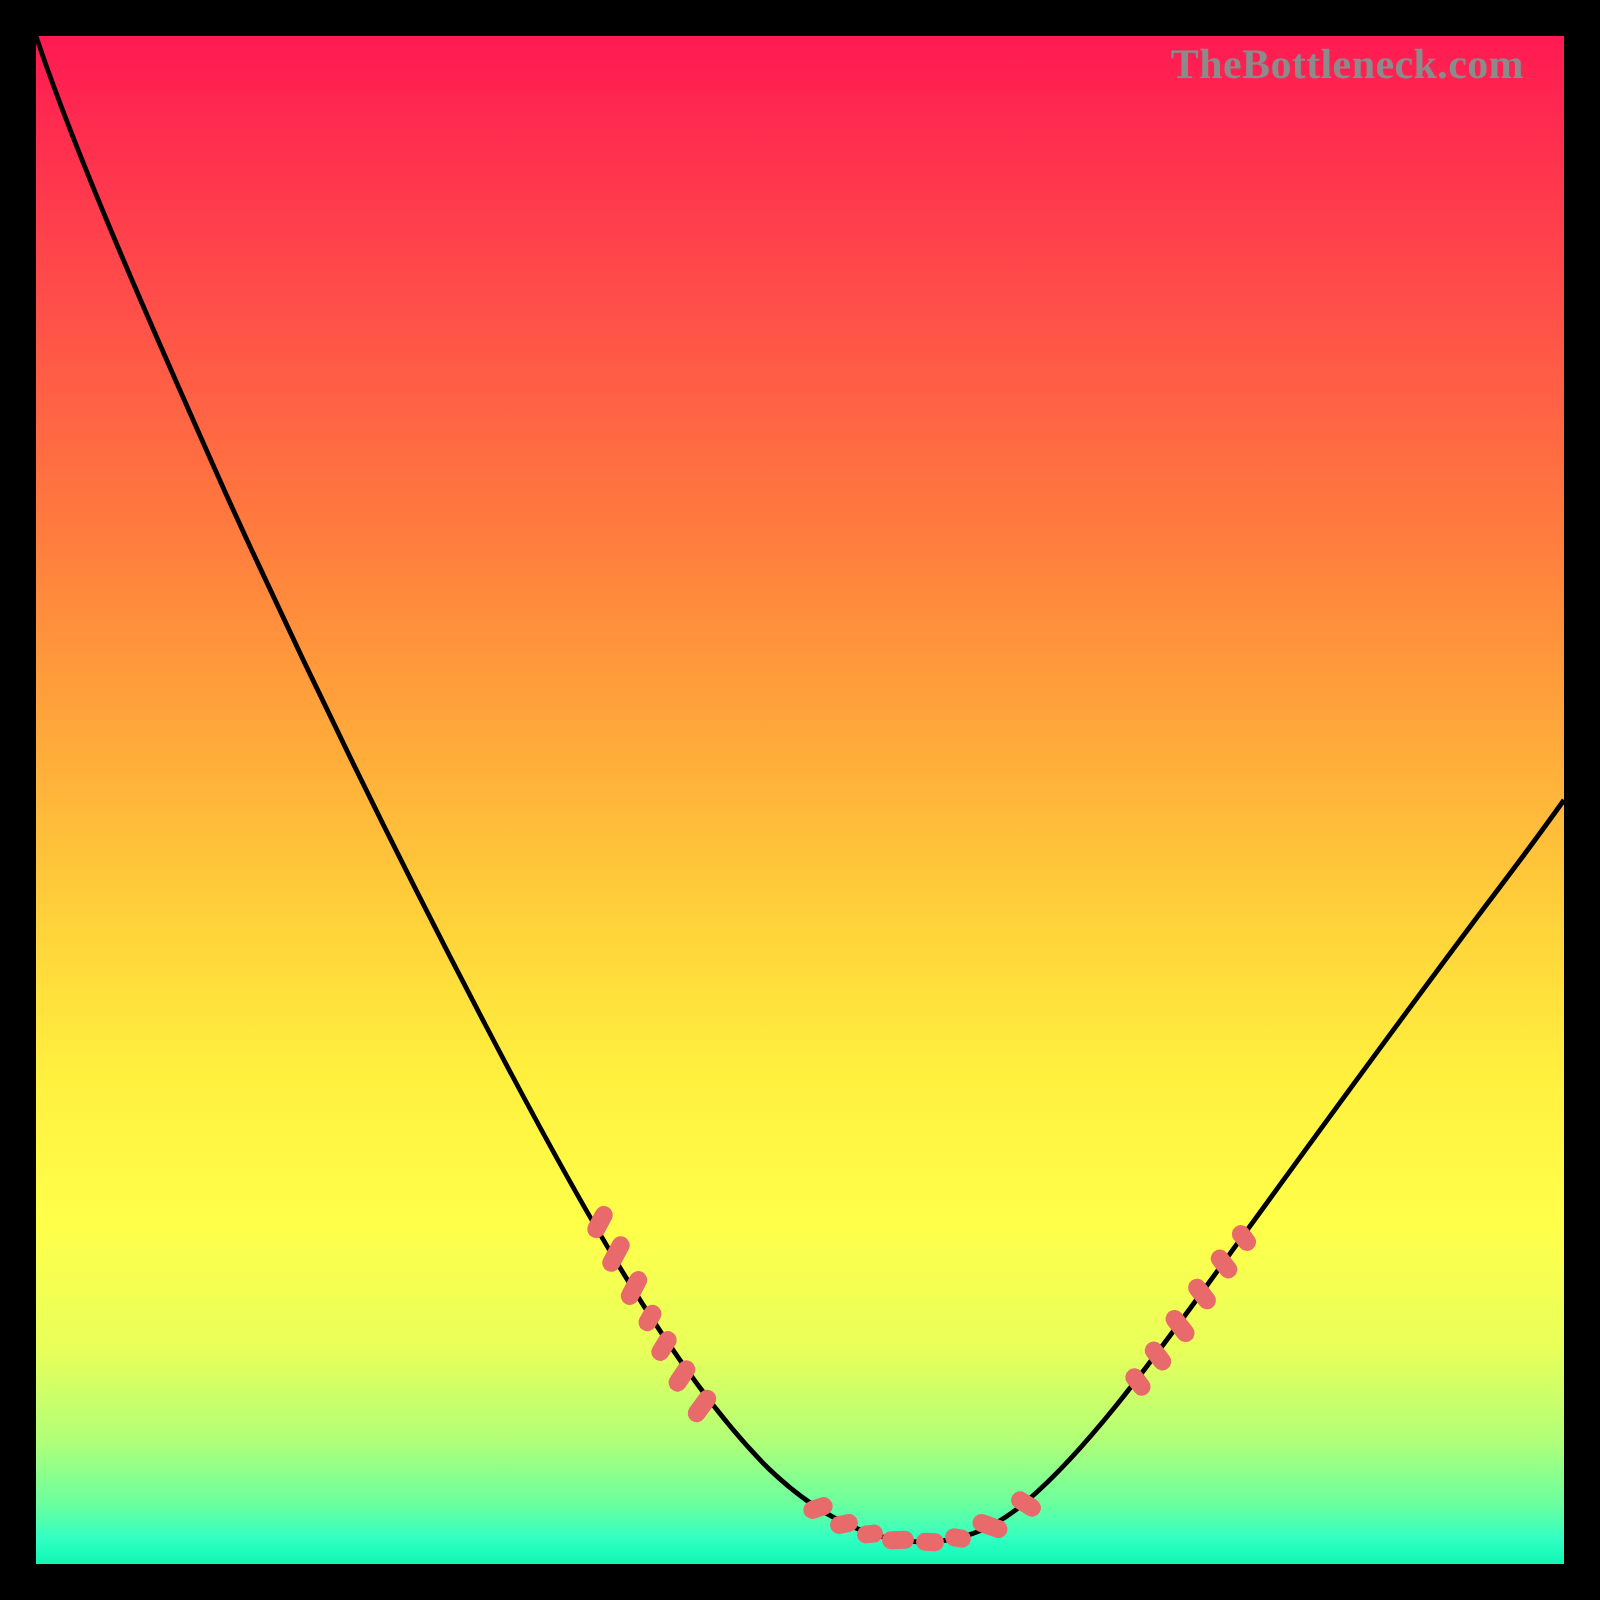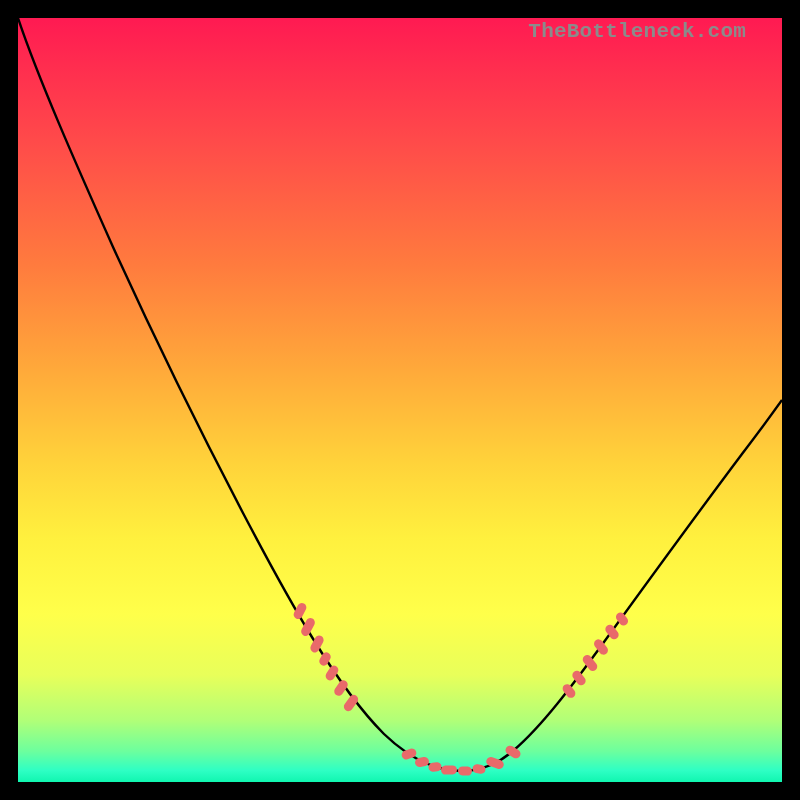--- a/index.html
+++ b/index.html
@@ -27,22 +27,22 @@
       #e8ff5a 86%,
       #b0ff78 92%,
       #6cff9e 96%,
       #2effc4 98.5%,
       #10f6b0 100%
     );
   }
   .watermark {
     position: absolute;
     top: 2px;
-    right: 36px;
-    font-family: Liberation Mono, monospace;
+    right: 20px;
+    font-family: Liberation Serif, serif;
     font-size: 21px;
     font-weight: 600;
     color: #8b8b8b;
     letter-spacing: 0.2px;
   }
   svg.curve {
     position: absolute;
     left: 0; top: 0;
     width: 764px; height: 764px;
   }

